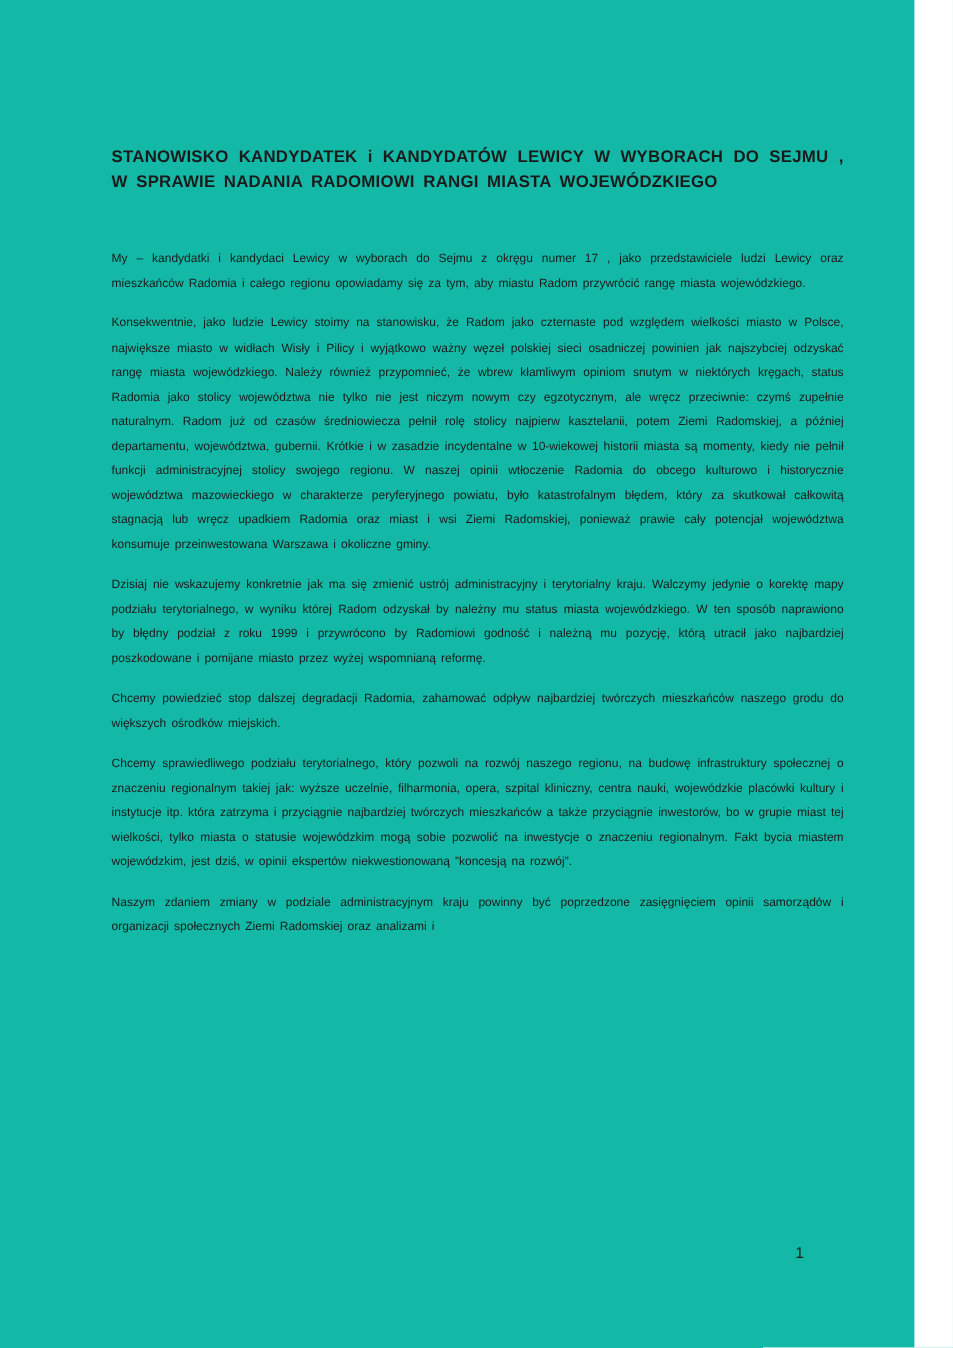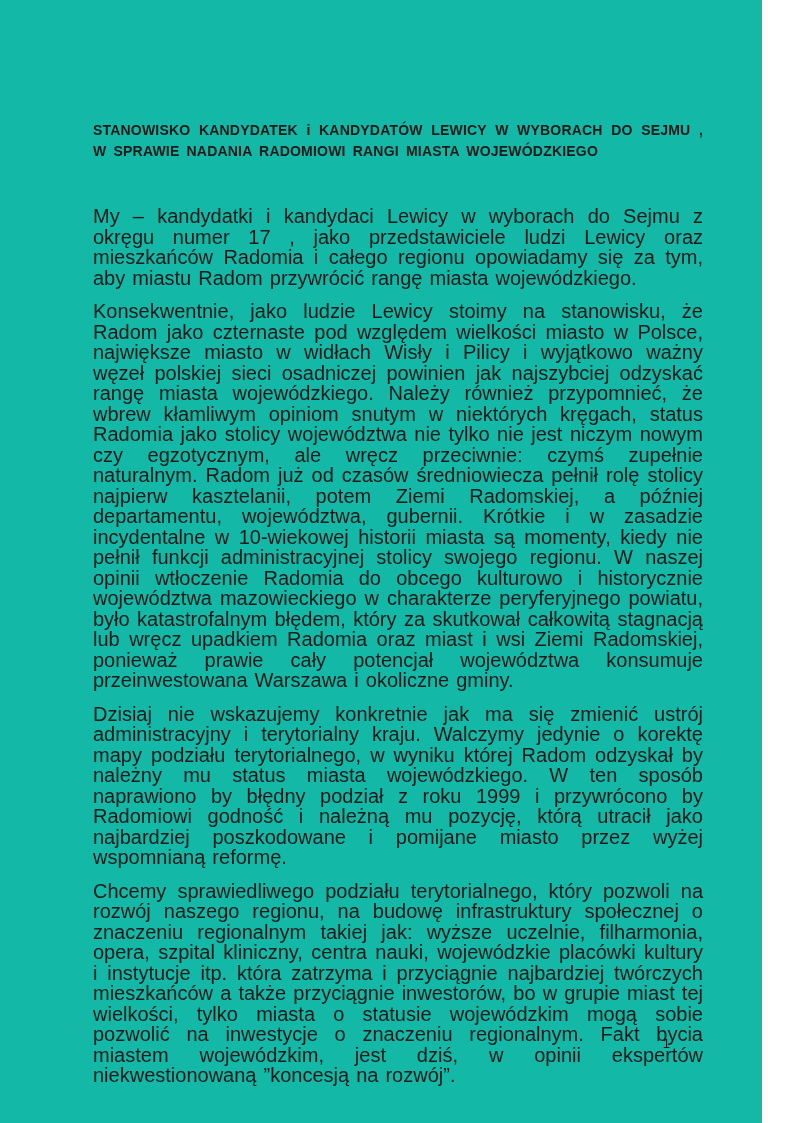--- a/index.html
+++ b/index.html
@@ -26,21 +26,21 @@
   .doc-title {
     font-size: 14px;
     line-height: 21px;
     font-weight: bold;
     letter-spacing: 0.2px;
     word-spacing: 3px;
     margin: 0 0 44px 0;
     text-align: justify;
   }
   .doc-paragraph {
-    font-size: 20px;
+    font-size: 10px;
     line-height: 20.5px;
     word-spacing: 1.5px;
     margin: 0 0 13px 0;
   }
   .page-number {
     position: absolute;
     top: 1036px;
     right: 92px;
     font-size: 13px;
     line-height: 16px;
@@ -49,16 +49,18 @@
 </style>
 </head>
 <body>
 
 <div class="page">
   <div class="content">
     <h1 class="doc-title">STANOWISKO KANDYDATEK i KANDYDATÓW LEWICY W WYBORACH DO SEJMU , W SPRAWIE NADANIA RADOMIOWI RANGI MIASTA WOJEWÓDZKIEGO</h1>
     <p class="doc-paragraph">My – kandydatki i kandydaci Lewicy w wyborach do Sejmu z okręgu numer 17 , jako przedstawiciele ludzi Lewicy oraz mieszkańców Radomia i całego regionu opowiadamy się za tym, aby miastu Radom przywrócić rangę miasta wojewódzkiego.</p>
     <p class="doc-paragraph">Konsekwentnie, jako ludzie Lewicy stoimy na stanowisku, że Radom jako czternaste pod względem wielkości miasto w Polsce, największe miasto w widłach Wisły i Pilicy i wyjątkowo ważny węzeł polskiej sieci osadniczej powinien jak najszybciej odzyskać rangę miasta wojewódzkiego. Należy również przypomnieć, że wbrew kłamliwym opiniom snutym w niektórych kręgach, status Radomia jako stolicy województwa nie tylko nie jest niczym nowym czy egzotycznym, ale wręcz przeciwnie: czymś zupełnie naturalnym. Radom już od czasów średniowiecza pełnił rolę stolicy najpierw kasztelanii, potem Ziemi Radomskiej, a później departamentu, województwa, gubernii. Krótkie i w zasadzie incydentalne w 10-wiekowej historii miasta są momenty, kiedy nie pełnił funkcji administracyjnej stolicy swojego regionu. W naszej opinii wtłoczenie Radomia do obcego kulturowo i historycznie województwa mazowieckiego w charakterze peryferyjnego powiatu, było katastrofalnym błędem, który za skutkował całkowitą stagnacją lub wręcz upadkiem Radomia oraz miast i wsi Ziemi Radomskiej, ponieważ prawie cały potencjał województwa konsumuje przeinwestowana Warszawa i okoliczne gminy.</p>
     <p class="doc-paragraph">Dzisiaj nie wskazujemy konkretnie jak ma się zmienić ustrój administracyjny i terytorialny kraju. Walczymy jedynie o korektę mapy podziału terytorialnego, w wyniku której Radom odzyskał by należny mu status miasta wojewódzkiego. W ten sposób naprawiono by błędny podział z roku 1999 i przywrócono by Radomiowi godność i należną mu pozycję, którą utracił jako najbardziej poszkodowane i pomijane miasto przez wyżej wspomnianą reformę.</p>
+    <p class="doc-paragraph">Chcemy powiedzieć stop dalszej degradacji Radomia, zahamować odpływ najbardziej twórczych mieszkańców naszego grodu do większych ośrodków miejskich.</p>
     <p class="doc-paragraph">Chcemy sprawiedliwego podziału terytorialnego, który pozwoli na rozwój naszego regionu, na budowę infrastruktury społecznej o znaczeniu regionalnym takiej jak: wyższe uczelnie, filharmonia, opera, szpital kliniczny, centra nauki, wojewódzkie placówki kultury i instytucje itp. która zatrzyma i przyciągnie najbardziej twórczych mieszkańców a także przyciągnie inwestorów, bo w grupie miast tej wielkości, tylko miasta o statusie wojewódzkim mogą sobie pozwolić na inwestycje o znaczeniu regionalnym. Fakt bycia miastem wojewódzkim, jest dziś, w opinii ekspertów niekwestionowaną ”koncesją na rozwój”.</p>
+    <p class="doc-paragraph">Naszym zdaniem zmiany w podziale administracyjnym kraju powinny być poprzedzone zasięgnięciem opinii samorządów i organizacji społecznych Ziemi Radomskiej oraz analizami i</p>
   </div>
   <div class="page-number">1</div>
 </div>
 
 </body></html>

